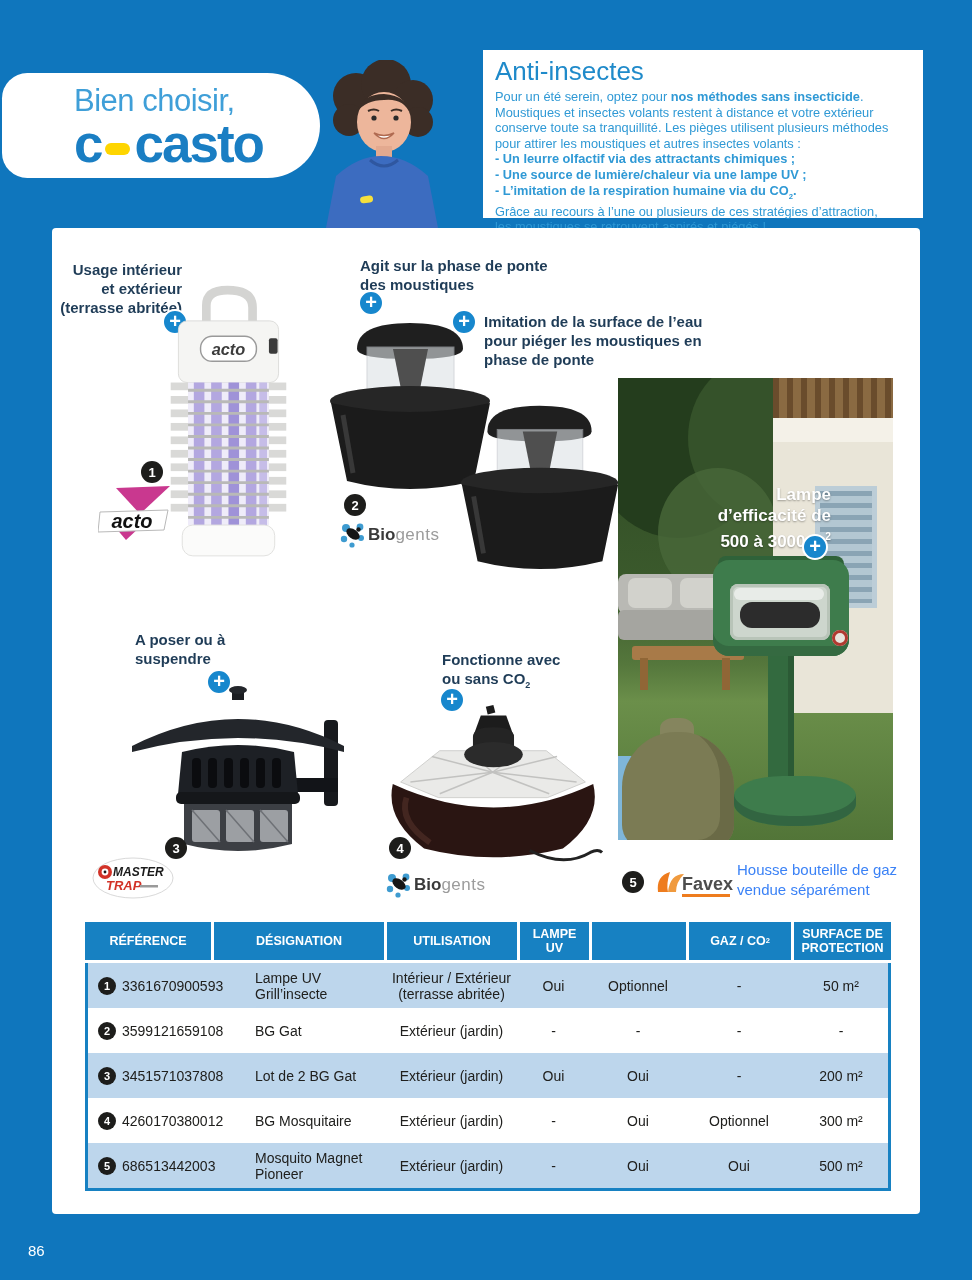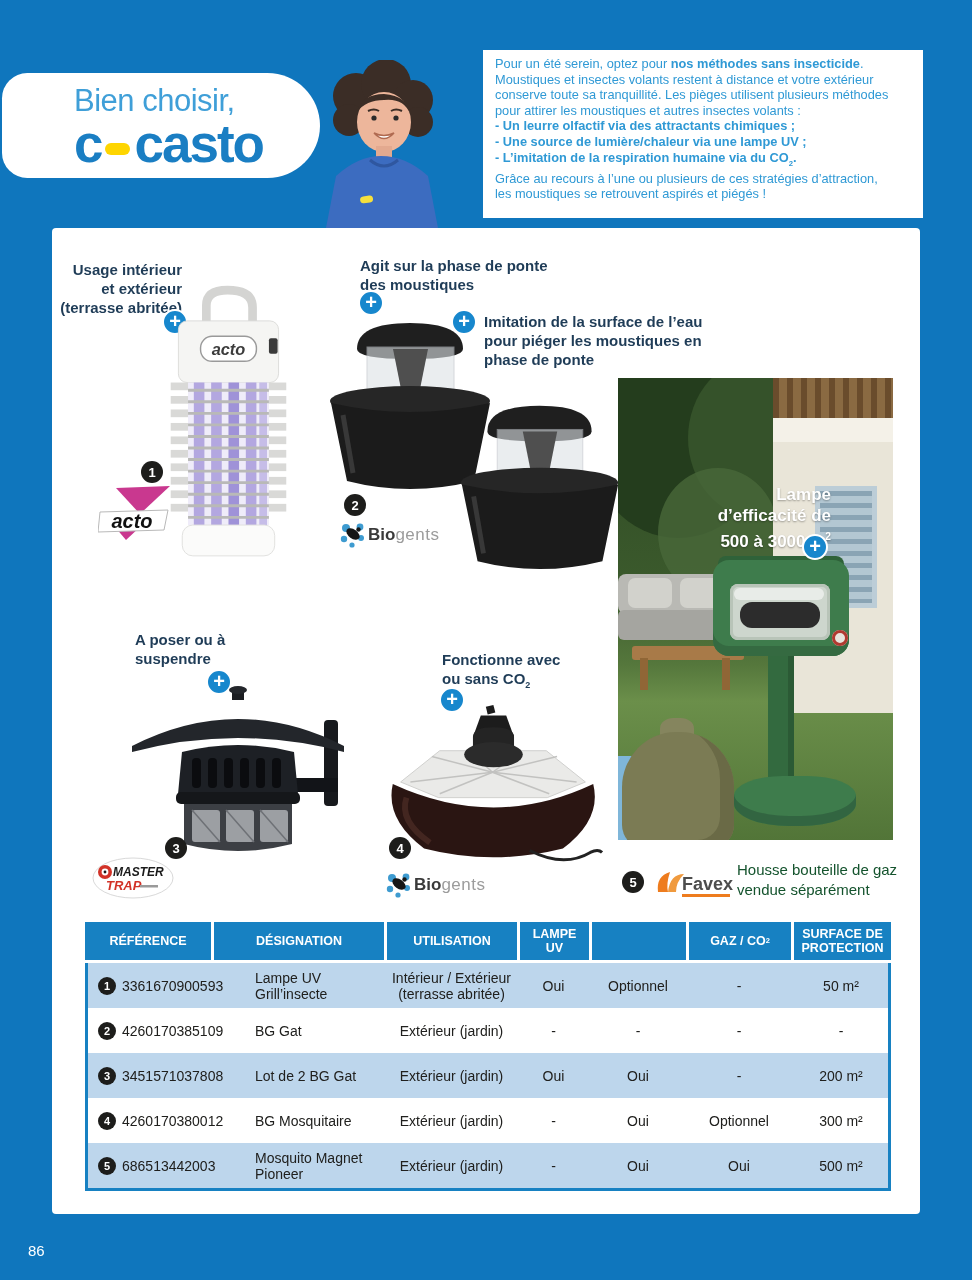--- a/index.html
+++ b/index.html
@@ -73,21 +73,21 @@
   .dev-shine { position:absolute; left:4px; top:4px; width:90px; height:12px; background:rgba(255,255,255,.55); border-radius:8px; }
   .dev-dot { position:absolute; left:214px; top:252px; width:16px; height:16px; background:#e8e4dc; border-radius:50%;
     box-shadow:inset 0 0 0 3px #b03a30; }
   .dev-pole { position:absolute; left:150px; top:276px; width:26px; height:128px; background:#336a3f;
     box-shadow:inset -6px 0 0 #2b5a35; }
   .dev-foot { position:absolute; left:116px; top:398px; width:122px; height:50px; background:#3e7c4c;
     border-radius:40% 40% 45% 45%; box-shadow:inset 0 -10px 0 #326541; }
   .photo-caption { position:absolute; right:62px; top:106px; text-align:right; color:#fff;
     font-weight:bold; font-size:17px; line-height:21px; text-shadow:0 1px 2px rgba(0,0,0,.35); }
 
-  .p5-note { position:absolute; left:685px; top:632px; font-size:15px; line-height:20px; color:#14532d; }
+  .p5-note { position:absolute; left:685px; top:632px; font-size:15px; line-height:20px; color:#3b82f6; }
 
   
   .ptable { position:absolute; left:33px; top:694px; width:806px; }
   .thead { display:grid; grid-template-columns:126px 170px 130px 69px 94px 102px 97px;
     column-gap:3px; margin-bottom:3px; }
   .th { background:#1781c2; color:#fff; font-weight:bold; font-size:12.5px; line-height:14px;
     text-align:center; height:38px; display:flex; align-items:center; justify-content:center; padding:0 13px; }
   .tbody { border:3px solid #1781c2; border-top:none; }
   .trow { display:grid; grid-template-columns:124px 169px 129px 69px 94px 102px 96px;
     column-gap:3px; height:45px; align-items:center; }
@@ -128,20 +128,21 @@
     <path d="M72,51 Q78,48 83,51" stroke="#3b2d26" stroke-width="2" fill="none"></path>
     <path d="M95,51 Q100,48 106,51" stroke="#3b2d26" stroke-width="2" fill="none"></path>
     <path d="M78,73 Q88,84 98,73 Q88,78 78,73 Z" fill="#fff" stroke="#b06a50" stroke-width="1.5"></path>
     <rect x="80" y="86" width="16" height="14" fill="#e3a98f"></rect>
     <path d="M30,168 L40,116 Q62,96 85,96 Q110,96 132,116 L142,168 Z" fill="#3c6cc0"></path>
     <path d="M74,100 Q88,112 102,100" stroke="#2f57a0" stroke-width="3" fill="none"></path>
     <rect x="64" y="136" width="13" height="7" rx="3.5" fill="#f5e03c" transform="rotate(-8 70 139)"></rect>
   </svg>
 
   <div class="intro-box">
+    <div class="intro-title">Anti-insectes</div>
     <div class="intro-body">
       <span>Pour un été serein, optez pour </span><b>nos méthodes sans insecticide</b><span>. Moustiques et insectes volants restent à distance et votre extérieur conserve toute sa tranquillité. Les pièges utilisent plusieurs méthodes pour attirer les moustiques et autres insectes volants :</span>
       <div class="intro-bullet">- Un leurre olfactif via des attractants chimiques ;</div>
       <div class="intro-bullet">- Une source de lumière/chaleur via une lampe UV ;</div>
       <div class="intro-bullet"><span>- L’imitation de la respiration humaine via du CO</span><sub class="s2">2</sub><span>.</span></div>
       <div><span>Grâce au recours à l’une ou plusieurs de ces stratégies d’attraction,</span><br><span>les moustiques se retrouvent aspirés et piégés !</span></div>
     </div>
   </div>
 
   <div class="panel">
@@ -418,21 +419,21 @@
           <div class="td">Intérieur / Extérieur (terrasse abritée)</div>
           <div class="td">Oui</div>
           <div class="td">Optionnel</div>
           <div class="td">-</div>
           <div class="td">50 m²</div>
         </div>
 
         <div class="trow row-white">
           <div class="td td-ref">
               <span class="mini-badge">2</span>
-              <span>4260170385109</span>
+              <span>3599121659108</span>
             </div>
           <div class="td td-des">BG Gat</div>
           <div class="td">Extérieur (jardin)</div>
           <div class="td">-</div>
           <div class="td">-</div>
           <div class="td">-</div>
           <div class="td">-</div>
         </div>
 
         <div class="trow row-blue">

